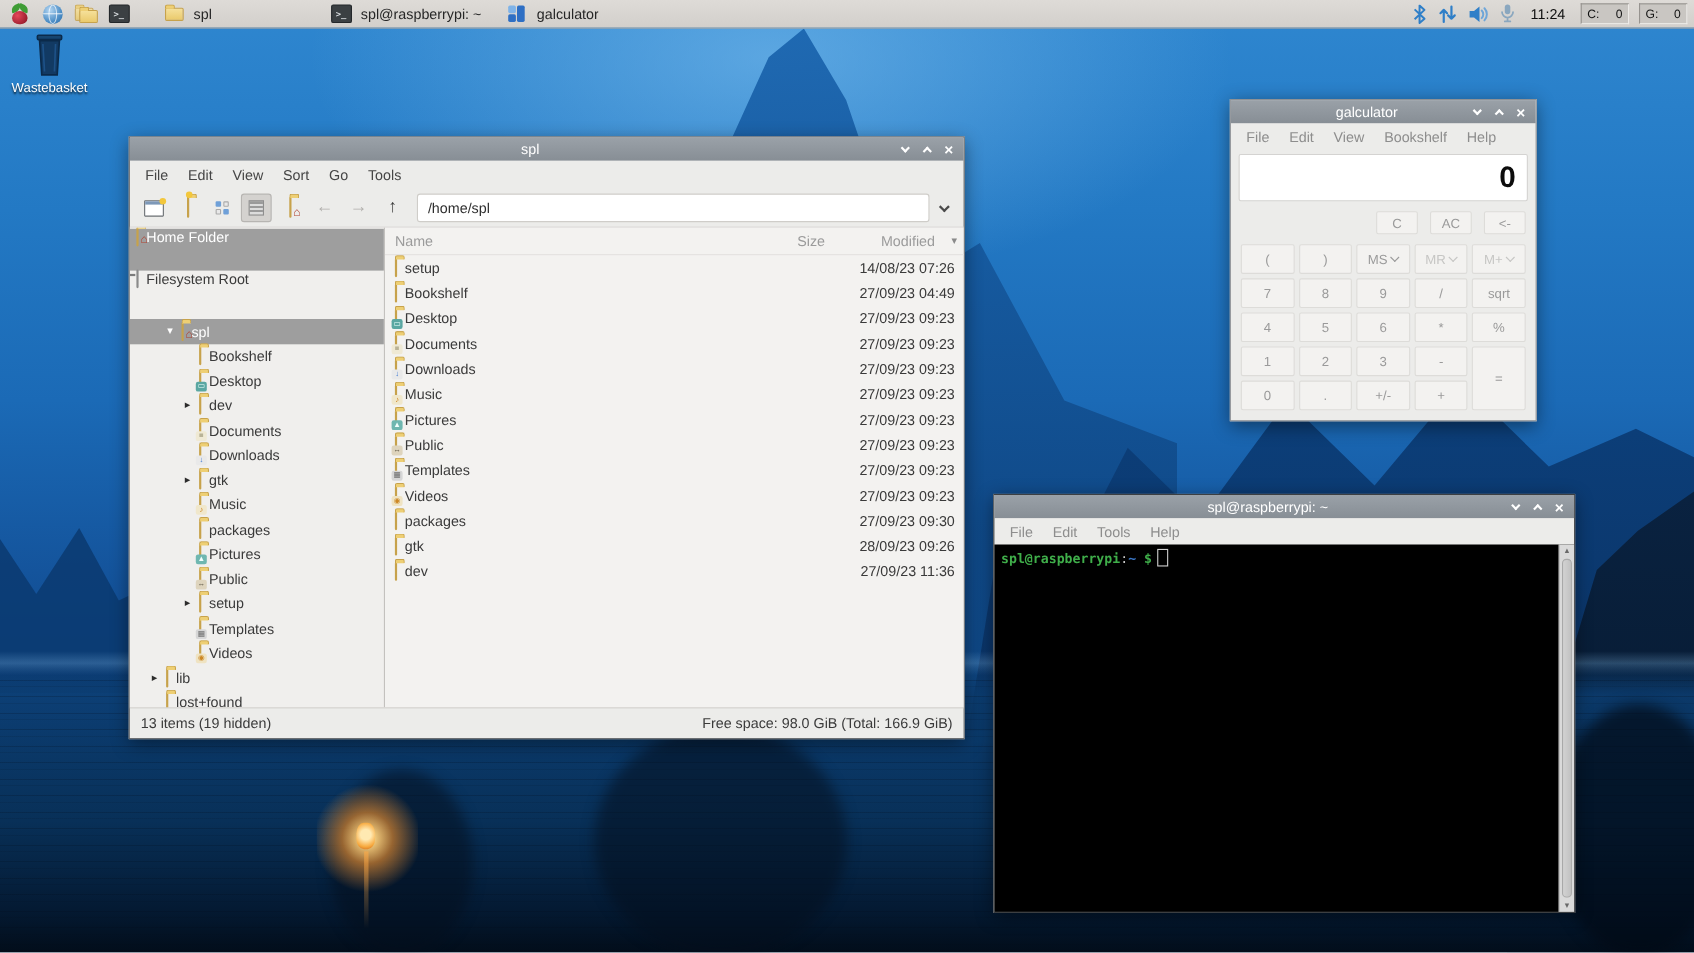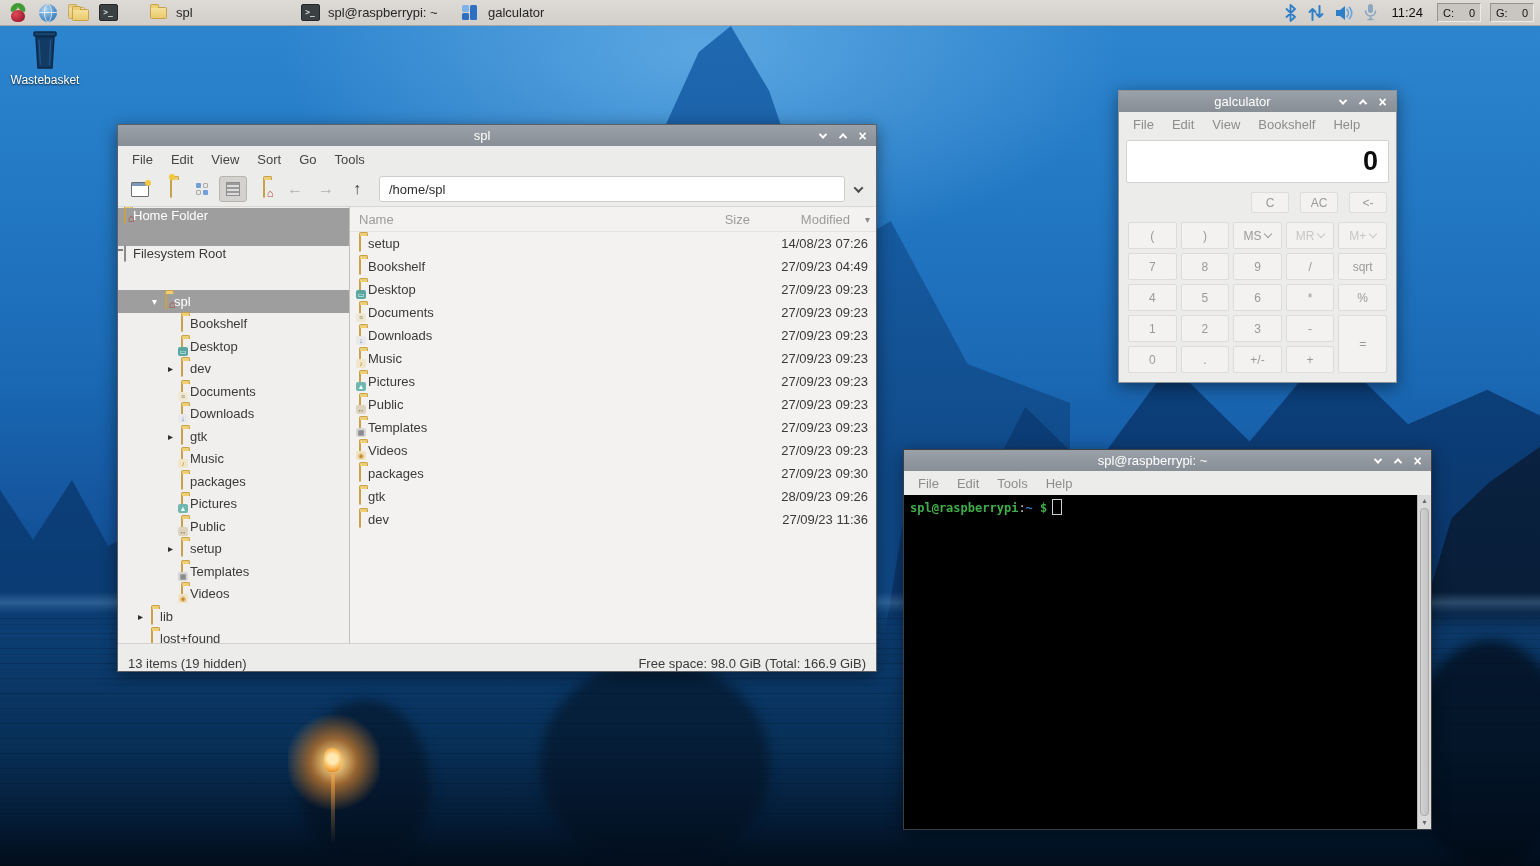--- a/index.html
+++ b/index.html
@@ -169,21 +169,21 @@
   .filelist{flex:1;background:#f3f2f0;display:flex;flex-direction:column;min-width:0;}
   .lheader{flex:0 0 24px;display:flex;align-items:center;font-size:13px;color:#9b9b9b;padding:0 6px 0 9px;border-bottom:1px solid #e4e2df;}
   .h-name{flex:1;}
   .h-size{width:58px;text-align:right;}
   .h-mod{width:100px;text-align:right;padding-right:2px;}
   .h-arrow{width:18px;text-align:right;font-size:10px;color:#8a8a8a;}
   .frow{height:23px;display:flex;align-items:center;padding:0 6px 0 9px;font-size:13px;color:#3a3a3a;}
   .frow .r-name{flex:1;margin-left:7px;white-space:nowrap;overflow:hidden;}
   .frow .r-size{width:58px;text-align:right;}
   .frow .r-mod{width:118px;text-align:right;padding-right:2px;white-space:nowrap;}
-  .statusbar{flex:0 0 27px;border-top:1px solid #d3d1ce;display:flex;align-items:flex-end;padding:0 10px;font-size:13px;color:#3a3a3a;}
+  .statusbar{flex:0 0 27px;border-top:1px solid #d3d1ce;display:flex;align-items:center;padding:0 10px;font-size:13px;color:#3a3a3a;}
   .statusbar .sp{flex:1;}
 
   
   #calc{left:1118px;top:90px;width:279px;height:293px;border-color:#8e9296;}
   #calc .menubar{flex:0 0 25px;}
   .display{margin:3px 7px 2px;background:#fff;border:1px solid #d4d3d1;border-radius:2px;height:43px;flex:0 0 43px;
     display:flex;align-items:center;justify-content:flex-end;padding:0 10px;font-size:27px;font-weight:bold;color:#0c0c0c;box-sizing:border-box;}
   .clear-row{display:flex;justify-content:flex-end;gap:11px;padding:7px 9px 3px;}
   .key{background:#f3f2f0;border:1px solid #dddcd9;border-radius:2px;color:#9a9a9a;font-size:12px;
     display:flex;align-items:center;justify-content:center;gap:4px;box-sizing:border-box;}

